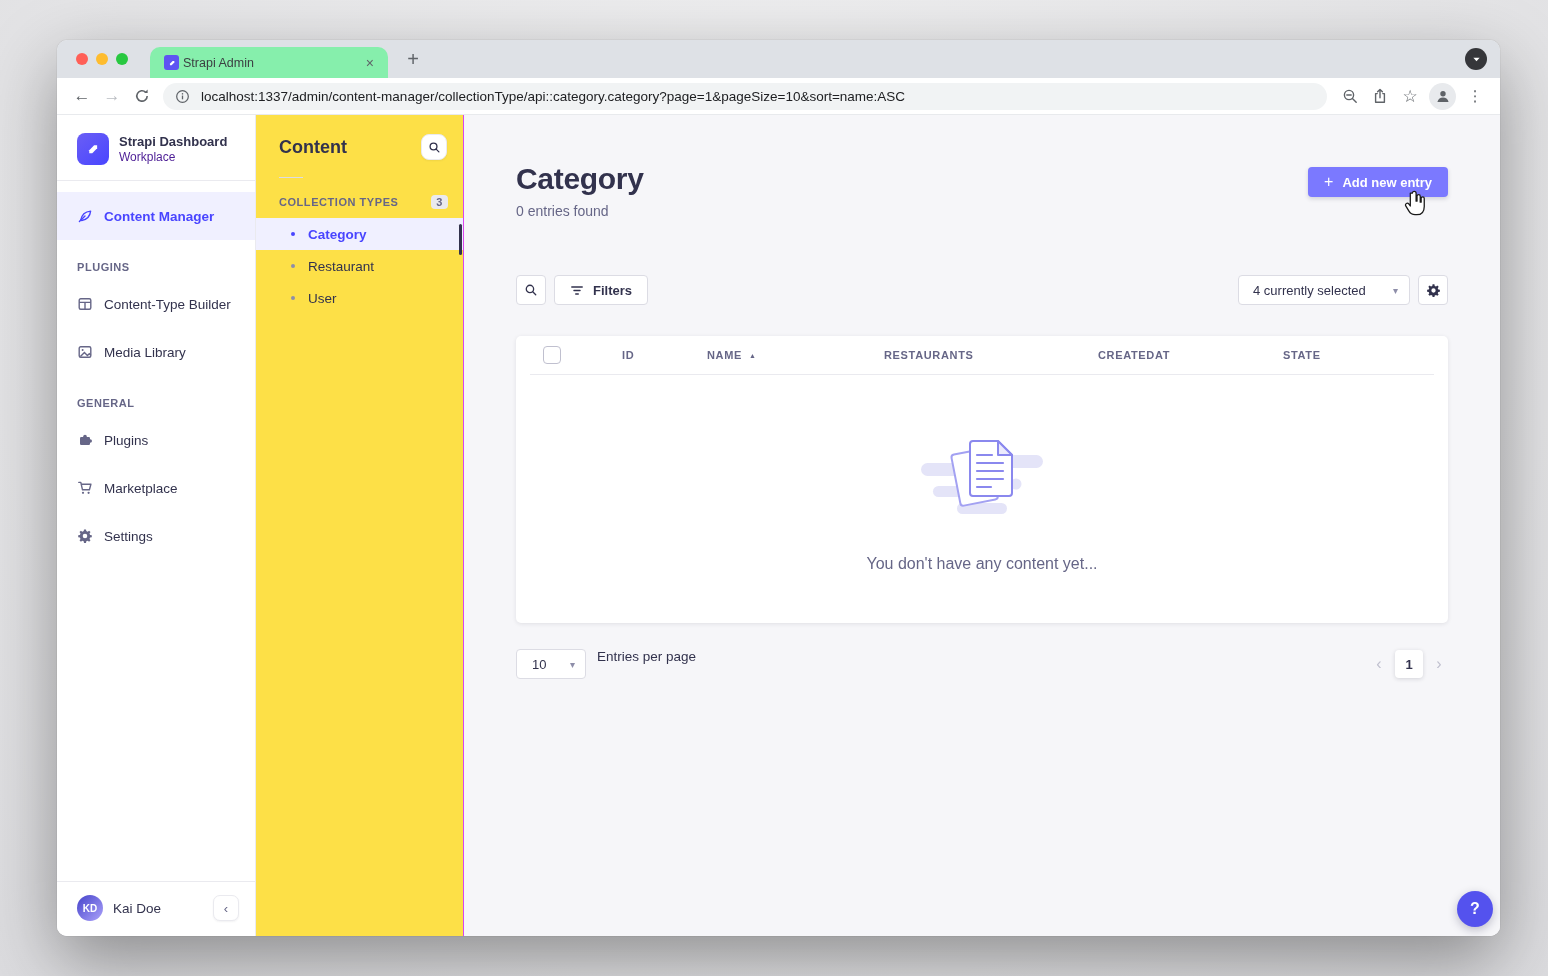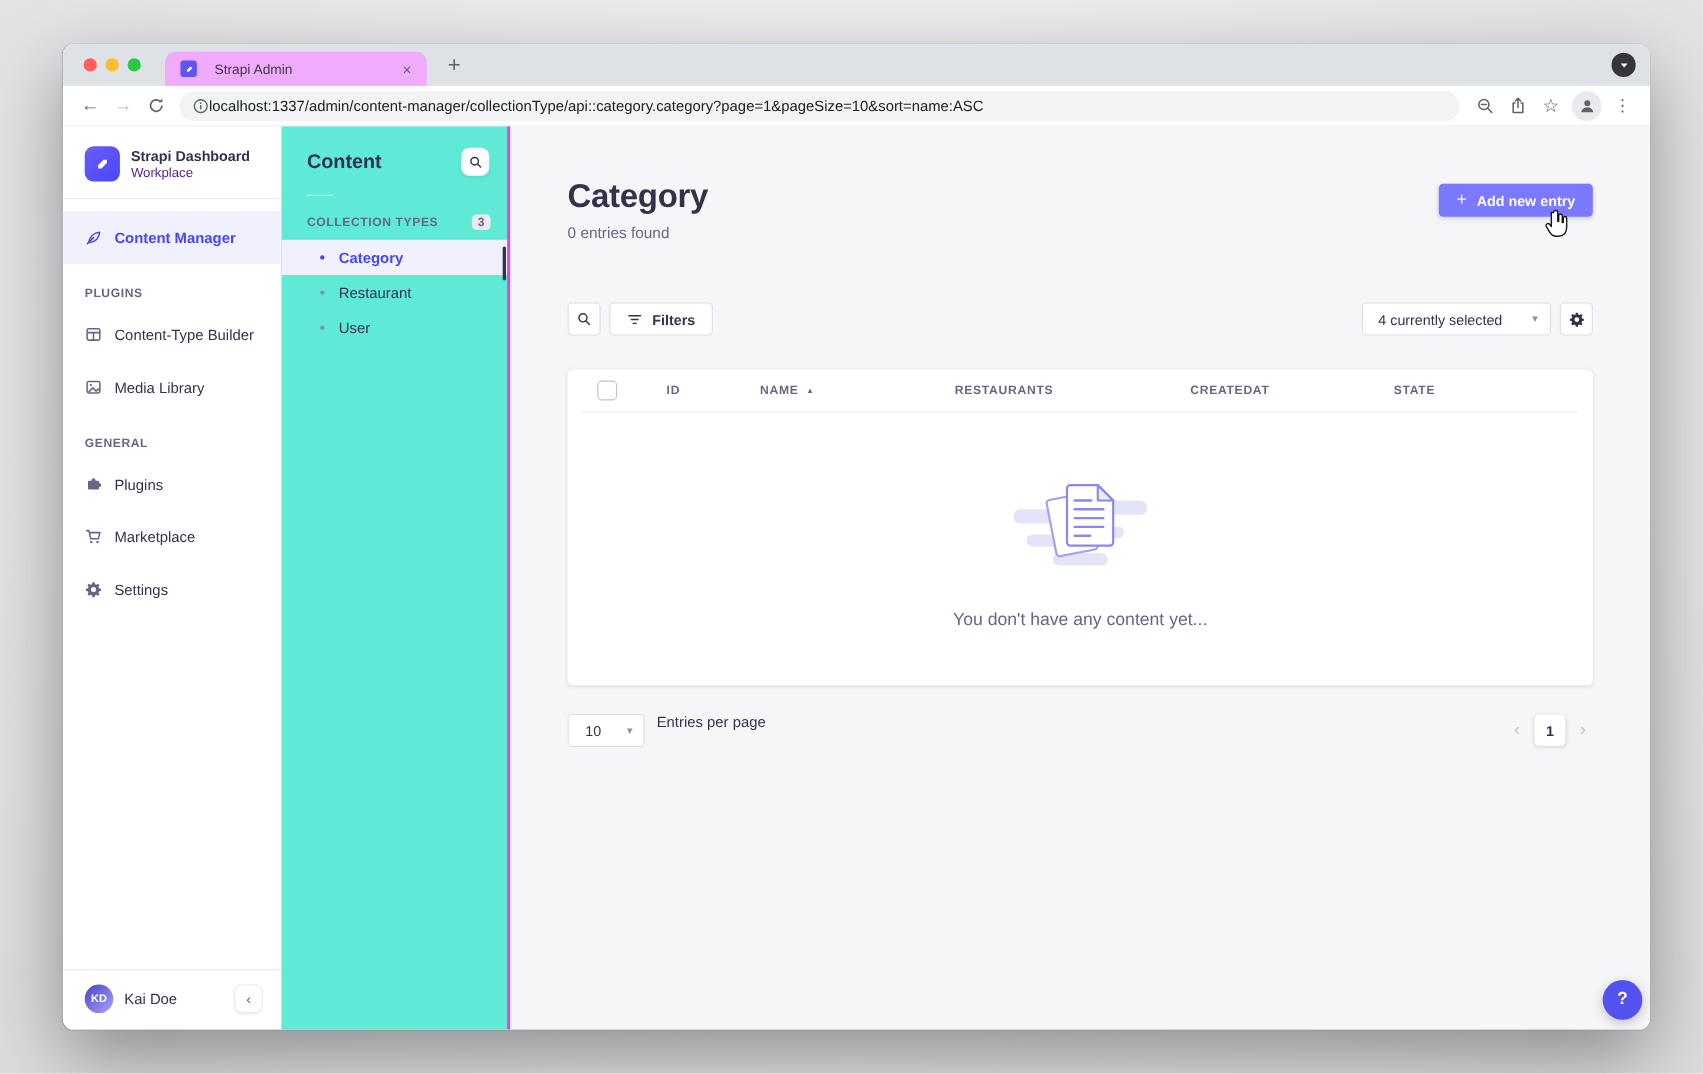--- a/index.html
+++ b/index.html
@@ -13,34 +13,34 @@
   .window {
     position:absolute; left:57px; top:40px; width:1443px; height:896px;
     border-radius:10px; background:#fff; overflow:hidden;
     box-shadow:0 25px 70px rgba(0,0,0,.38), 0 0 1px rgba(0,0,0,.35);
   }
   
   .tabstrip { height:38px; background:#dee1e6; position:relative; }
   .traffic { position:absolute; left:19px; top:13px; display:flex; gap:8px; }
   .light { width:12px; height:12px; border-radius:50%; }
   .light.red { background:#ff5f57; } .light.yellow { background:#febc2e; } .light.green { background:#28c840; }
-  .tab { position:absolute; left:93px; top:7px; width:238px; height:31px; background:#f0abfc;
-    border-radius:10px 10px 0 0; display:flex; align-items:center; padding:0 10px 0 14px; gap:16px; }
+  .tab { position:absolute; left:93px; top:7px; width:238px; height:31px; background:#86efac;
+    border-radius:10px 10px 0 0; display:flex; align-items:center; padding:0 10px 0 14px; gap:4px; }
   .favicon { width:15px; height:15px; border-radius:3px; background:#5e54f2; display:flex; align-items:center; justify-content:center; flex:none; }
   .tab-title { font-size:12.5px; color:#3c4043; flex:1; white-space:nowrap; overflow:hidden; }
   .tab-close { color:#5f6368; font-size:14px; line-height:1; padding:2px 4px; }
   .newtab { position:absolute; left:344px; top:8px; font-size:20px; color:#5f6368; width:24px; text-align:center; }
   .updates-btn { position:absolute; right:13px; top:8px; width:22px; height:22px; background:#35363a;
     border-radius:50%; color:#fff; display:flex; align-items:center; justify-content:center; font-size:9px; }
   .toolbar { height:37px; background:#fff; border-bottom:1px solid #e8eaed; display:flex; align-items:center; padding:0 10px; }
   .tool-icon { width:30px; height:30px; display:flex; align-items:center; justify-content:center;
     font-size:17px; color:#5f6368; flex:none; }
   .tool-icon.disabled { color:#b9bcc1; }
   .omnibox { flex:1; height:27px; background:#f1f3f4; border-radius:14px; display:flex; align-items:center;
-    padding:0 12px; gap:0; margin:0 8px 0 6px; overflow:hidden; }
+    padding:0 12px; gap:11px; margin:0 8px 0 6px; overflow:hidden; }
   .url { font-size:13.5px; color:#202124; white-space:nowrap; }
   .profile-avatar { width:27px; height:27px; border-radius:50%; background:#e8eaed;
     display:flex; align-items:center; justify-content:center; flex:none; margin:0 4px; }
   
   .app { display:flex; height:calc(100% - 75px); background:#f6f6f9; }
   .nav { width:199px; min-width:199px; background:#fff; border-right:1px solid #eaeaef;
     display:flex; flex-direction:column; }
   .brand { display:flex; align-items:center; gap:10px; padding:18px 14px 15px 20px; }
   .logo { width:32px; height:32px; border-radius:8px; background:linear-gradient(140deg,#6a5ef5,#4945ff);
     display:flex; align-items:center; justify-content:center; flex:none; }
@@ -54,21 +54,21 @@
   .nav-section { font-size:11px; font-weight:700; letter-spacing:.05em; color:#666687; padding:21px 20px 7px; }
   .nav-footer { margin-top:auto; border-top:1px solid #eaeaef; display:flex; align-items:center;
     gap:10px; padding:13px 16px 15px 20px; }
   .kd-avatar { width:26px; height:26px; border-radius:50%; background:linear-gradient(135deg,#4f4ccf 10%,#a79ef8 95%);
     color:#fff; font-size:10px; font-weight:700; display:flex; align-items:center; justify-content:center; flex:none; }
   .user-name { flex:1; font-size:13.5px; color:#32324d; }
   .collapse-btn { width:26px; height:26px; border:1px solid #eaeaef; border-radius:7px; background:#fff;
     color:#666687; font-size:13px; display:flex; align-items:center; justify-content:center;
     box-shadow:0 1px 2px rgba(33,33,52,.06); }
   
-  .subnav { width:208px; min-width:208px; background:#5eead4; border-right:3px solid #d946ef; position:relative; }
+  .subnav { width:208px; min-width:208px; background:#fde047; border-right:1px solid #d946ef; position:relative; }
   .subnav-head { display:flex; align-items:center; justify-content:space-between; padding:19px 16px 0 23px; }
   .subnav-title { font-size:18px; font-weight:700; color:#32324d; }
   .subnav-search-btn { width:26px; height:26px; border:1px solid #eaeaef; border-radius:8px; background:#fff;
     display:flex; align-items:center; justify-content:center; box-shadow:0 1px 2px rgba(33,33,52,.06); }
   .mini-divider { width:24px; height:1px; background:#dcdce4; margin:17px 0 8px 23px; }
   .group-row { display:flex; justify-content:space-between; align-items:center;
     padding:9px 15px 9px 23px; font-size:11px; font-weight:700; letter-spacing:.05em; color:#666687; }
   .count-badge { background:#eaeaef; color:#666687; font-size:11px; font-weight:600;
     border-radius:4px; padding:1px 5px; min-width:14px; text-align:center; }
   .subnav-item { display:flex; align-items:center; gap:13px; height:32px; padding:0 16px 0 35px;
@@ -93,21 +93,21 @@
   .flex-spacer { flex:1; }
   .col-select { height:30px; min-width:172px; background:#fff; border:1px solid #dcdce4; border-radius:4px;
     display:flex; align-items:center; justify-content:space-between; gap:14px; padding:0 11px 0 14px;
     font-size:13px; color:#32324d; }
   .caret { color:#8e8ea9; font-size:10px; }
   .table-card { position:absolute; left:52px; right:52px; top:221px; height:287px; background:#fff;
     border-radius:5px; box-shadow:0 1px 4px rgba(33,33,52,.1); }
   .thead { display:flex; align-items:center; height:38px; padding-left:27px; }
   .checkbox { width:18px; height:18px; border:1px solid #c0c0cf; border-radius:4px; background:#fff; flex:none; }
   .th { font-size:11px; font-weight:700; color:#666687; letter-spacing:.06em; display:flex; align-items:center; }
-  .th-id { margin-left:45px; width:85px; }
+  .th-id { margin-left:61px; width:85px; }
   .th-name { width:177px; }
   .th-rest { width:214px; }
   .th-created { width:185px; }
   .sort-caret { font-size:7px; margin-left:7px; color:#666687; }
   .thead-divider { height:1px; background:#eaeaef; margin:0 14px; }
   .empty-wrap { display:flex; flex-direction:column; align-items:center; padding-top:54px; }
   .empty-text { margin-top:34px; font-size:16px; color:#666687; }
   .pagination { position:absolute; left:52px; right:52px; top:534px; display:flex; }
   .page-size-select { width:70px; height:30px; background:#fff; border:1px solid #dcdce4; border-radius:4px;
     display:flex; align-items:center; justify-content:space-between; padding:0 10px 0 15px;

